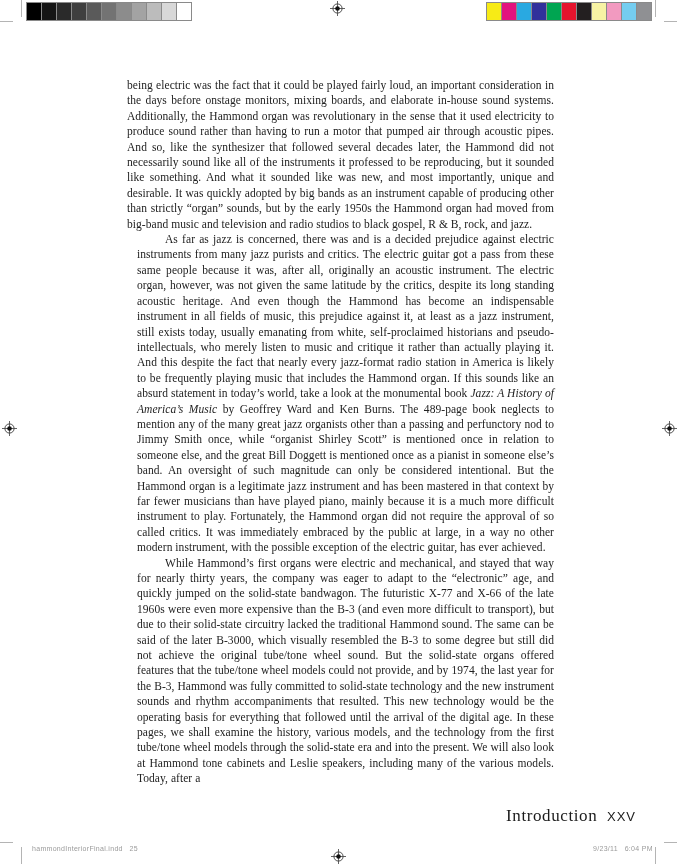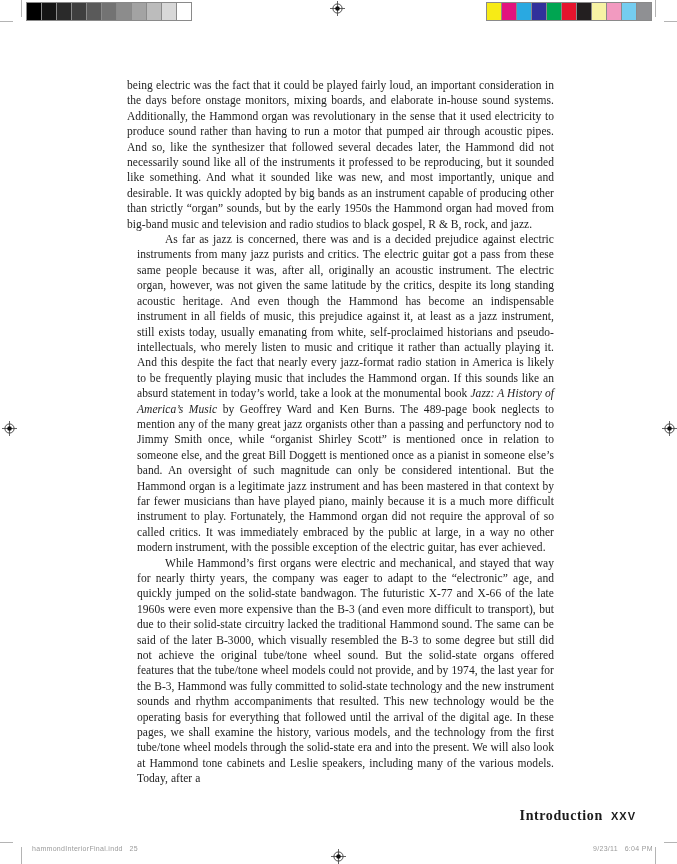--- a/index.html
+++ b/index.html
@@ -38,26 +38,26 @@
   .text-block p.indented{text-indent:28px;margin-left:10px;}
   .text-block .italic{font-style:italic;}
   
   .footer{
     position:absolute;
     top:806px;right:70px;
     white-space:pre;
   }
   .footer .section{
     font-family:"Liberation Serif", serif;
-    font-weight:bold;font-size:14px;
+    font-weight:normal;font-size:17px;
     letter-spacing:0.6px;color:#1b1b1b;
   }
   .footer .folio{
     font-family:"Liberation Sans", sans-serif;
-    font-weight:bold;font-size:11px;
+    font-weight:normal;font-size:13px;
     letter-spacing:1px;color:#1b1b1b;
   }
   
   .slug{
     position:absolute;top:845px;
     font-family:"Liberation Sans", sans-serif;
     font-size:7px;color:#9a9a9a;
     white-space:pre;letter-spacing:0.3px;
   }
   #slug-left{left:32px;}

